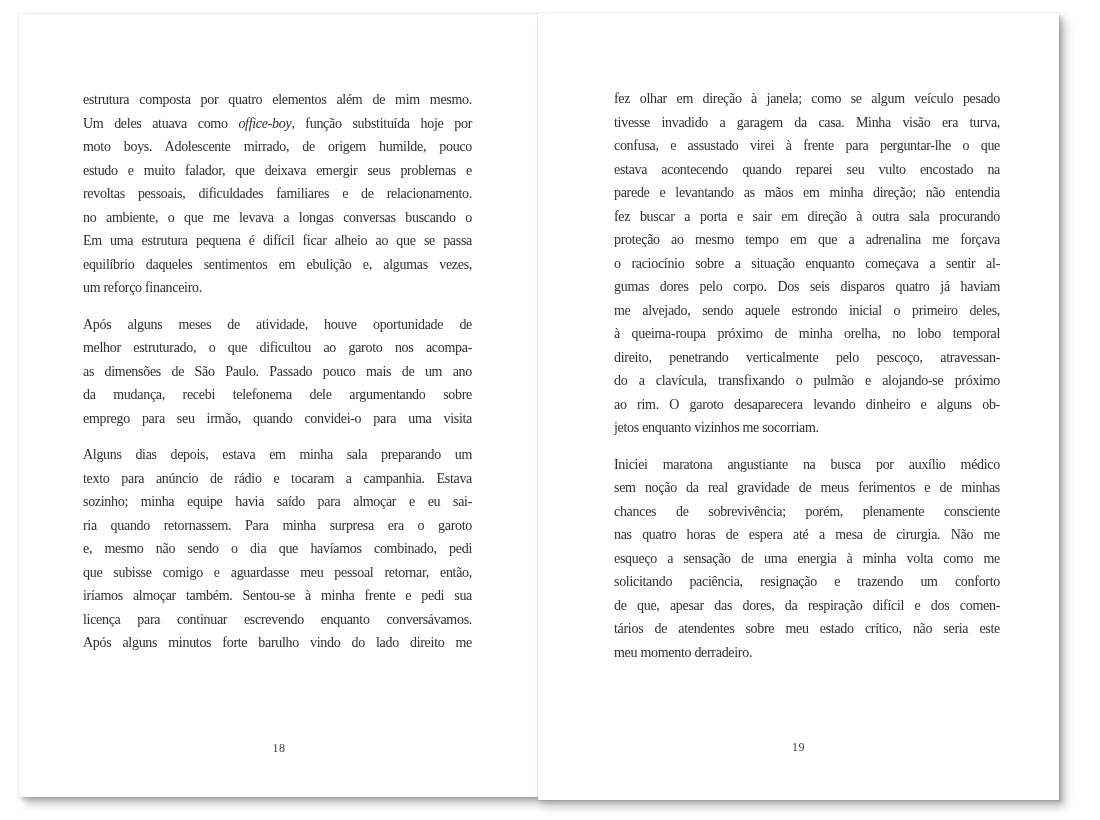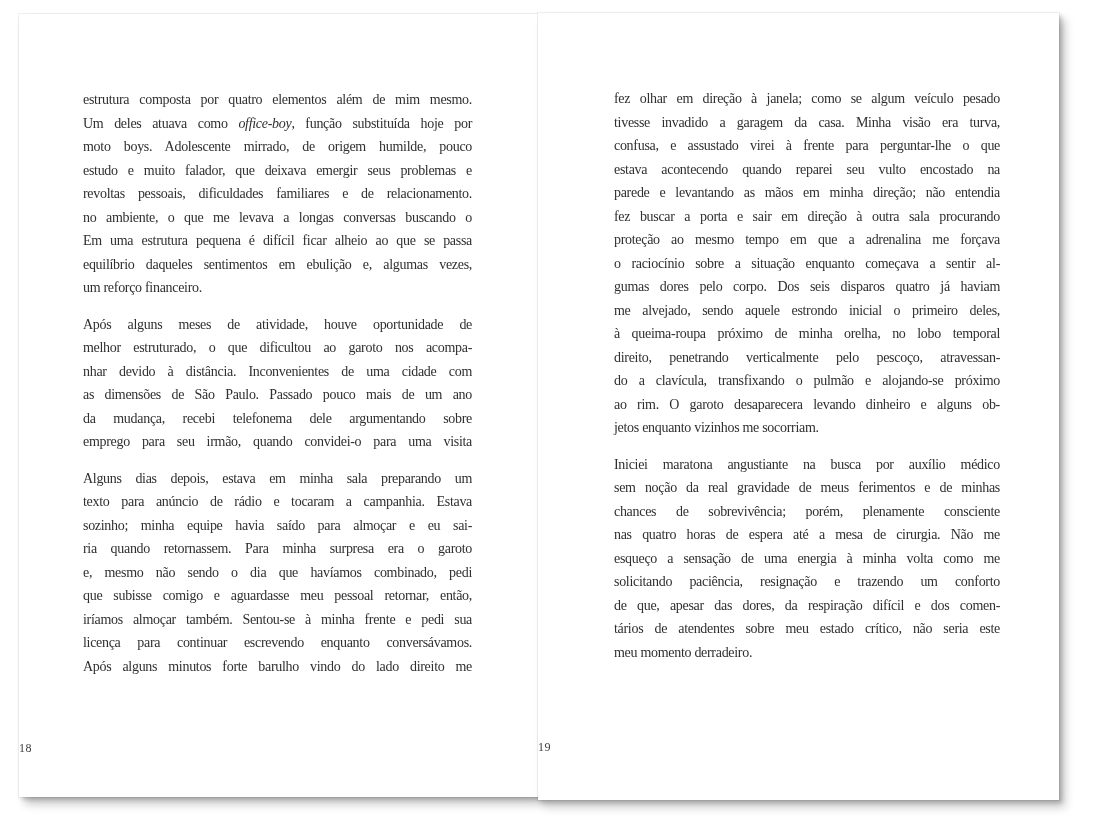--- a/index.html
+++ b/index.html
@@ -70,21 +70,21 @@
     text-align-last:left;
   }
   .text-line em{
     font-style:italic;
   }
   .page-number{
     position:absolute;
     left:0;
     right:0;
     top:727px;
-    text-align:left;
+    text-align:center;
     font-size:12px;
     letter-spacing:0.5px;
     color:var(--pagenum-color);
   }
 </style>
 </head>
 <body>
 
 <div class="spread">
 
@@ -97,21 +97,20 @@
           <div class="text-line">estudo e muito falador, que deixava emergir seus problemas e</div>
           <div class="text-line">revoltas pessoais, dificuldades familiares e de relacionamento.</div>
           <div class="text-line">no ambiente, o que me levava a longas conversas buscando o</div>
           <div class="text-line">Em uma estrutura pequena é difícil ficar alheio ao que se passa</div>
           <div class="text-line">equilíbrio daqueles sentimentos em ebulição e, algumas vezes,</div>
           <div class="text-line no-just">um reforço financeiro.</div>
         </div>
         <div class="paragraph">
           <div class="text-line">Após alguns meses de atividade, houve oportunidade de</div>
           <div class="text-line">melhor estruturado, o que dificultou ao garoto nos acompa-</div>
-          <div class="text-line">nhar devido à distância. Inconvenientes de uma cidade com</div>
           <div class="text-line">as dimensões de São Paulo. Passado pouco mais de um ano</div>
           <div class="text-line">da mudança, recebi telefonema dele argumentando sobre</div>
           <div class="text-line">emprego para seu irmão, quando convidei-o para uma visita</div>
         </div>
         <div class="paragraph">
           <div class="text-line">Alguns dias depois, estava em minha sala preparando um</div>
           <div class="text-line">texto para anúncio de rádio e tocaram a campanhia. Estava</div>
           <div class="text-line">sozinho; minha equipe havia saído para almoçar e eu sai-</div>
           <div class="text-line">ria quando retornassem. Para minha surpresa era o garoto</div>
           <div class="text-line">e, mesmo não sendo o dia que havíamos combinado, pedi</div>

